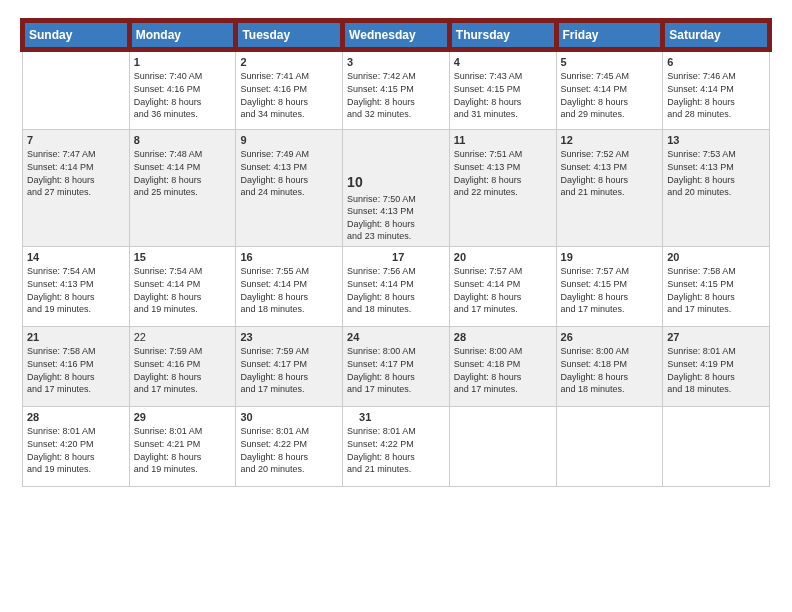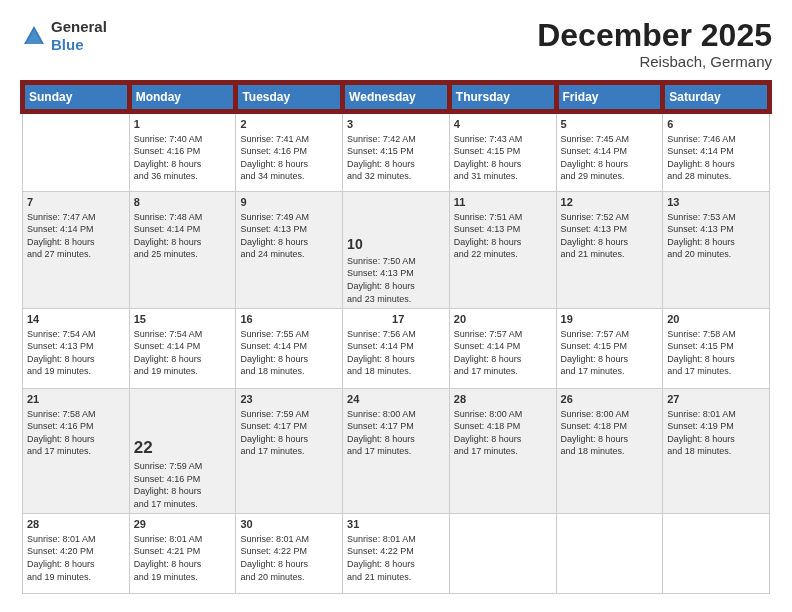--- a/index.html
+++ b/index.html
@@ -89,36 +89,20 @@
       background: #f9f9f9;
     }
     .row-shaded td {
       background: #f0f0f0;
     }
   </style>
 </head>
 <body>
 
 <div class="page">
-  <div class="header">
-    <div class="logo">
-      <svg class="logo-icon" viewBox="0 0 28 28">
-        <polygon points="14,4 24,22 4,22" fill="#3a7bbf"></polygon>
-        <polygon points="14,8 22,22 6,22" fill="#5a9fd4" opacity="0.5"></polygon>
-      </svg>
-      <div>
-        <div><span class="logo-text-general">General</span></div>
-        <div><span class="logo-text-blue">Blue</span></div>
-      </div>
-    </div>
-    <div class="title-block">
-      <div class="month-title">December 2025</div>
-      <div class="subtitle">Reisbach, Germany</div>
-    </div>
-  </div>
 
   <table class="calendar">
     <thead>
       <tr>
       <th>Sunday</th>
           <th>Monday</th>
           <th>Tuesday</th>
           <th>Wednesday</th>
           <th>Thursday</th>
           <th>Friday</th>
@@ -275,21 +259,21 @@
         </tr>
         <tr class="row-shaded">
           <td>
             <span class="cell-text" style="font-weight: bold; font-size: 11px; display: block;">21</span>
             <div class="cell-text">Sunrise: 7:58 AM</div>
             <div class="cell-text">Sunset: 4:16 PM</div>
             <div class="cell-text">Daylight: 8 hours</div>
             <div class="cell-text">and 17 minutes.</div>
           </td>
           <td>
-            <span class="cell-text" style="font-weight: bold; font-size: 17px; display: block; margin-top: 44px;">22</span>
+            <span class="cell-text" style="font-weight: normal; font-size: 11px; display: block;">22</span>
             <div class="cell-text">Sunrise: 7:59 AM</div>
             <div class="cell-text">Sunset: 4:16 PM</div>
             <div class="cell-text">Daylight: 8 hours</div>
             <div class="cell-text">and 17 minutes.</div>
           </td>
           <td>
             <span class="cell-text" style="font-weight: bold; font-size: 11px; display: block;">23</span>
             <div class="cell-text">Sunrise: 7:59 AM</div>
             <div class="cell-text">Sunset: 4:17 PM</div>
             <div class="cell-text">Daylight: 8 hours</div>
@@ -340,21 +324,21 @@
             <div class="cell-text">and 19 minutes.</div>
           </td>
           <td>
             <span class="cell-text" style="font-weight: bold; font-size: 11px; display: block;">30</span>
             <div class="cell-text">Sunrise: 8:01 AM</div>
             <div class="cell-text">Sunset: 4:22 PM</div>
             <div class="cell-text">Daylight: 8 hours</div>
             <div class="cell-text">and 20 minutes.</div>
           </td>
           <td>
-            <span class="cell-text" style="font-weight: bold; font-size: 11px; display: block;">31</span>
+            <span class="cell-text" style="font-weight: bold; font-size: 11px; display: block; margin-left: 12px;">31</span>
             <div class="cell-text">Sunrise: 8:01 AM</div>
             <div class="cell-text">Sunset: 4:22 PM</div>
             <div class="cell-text">Daylight: 8 hours</div>
             <div class="cell-text">and 21 minutes.</div>
           </td>
           <td class="empty-cell"></td>
           <td class="empty-cell"></td>
           <td class="empty-cell"></td>
         </tr>
       </tbody>

